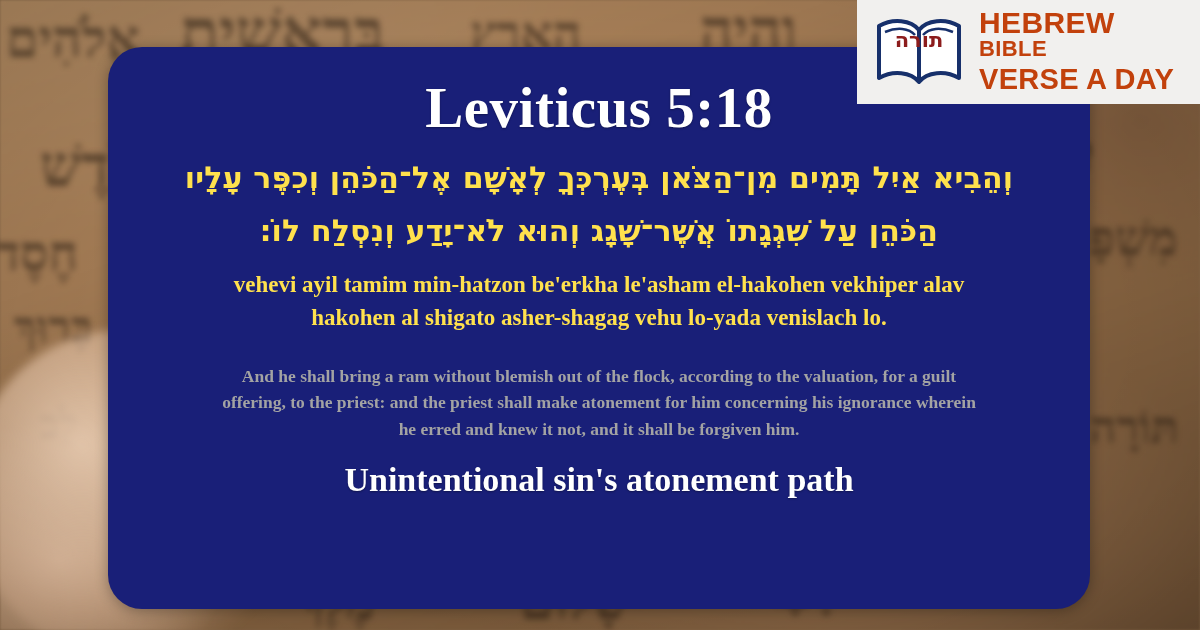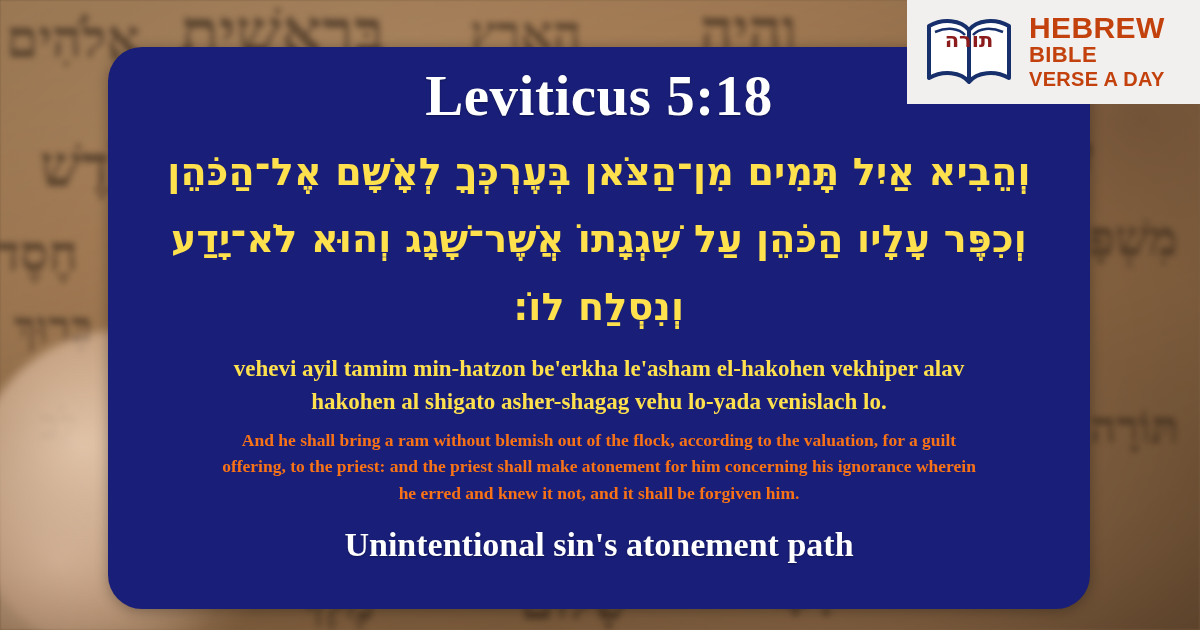--- a/index.html
+++ b/index.html
@@ -69,72 +69,72 @@
     width: 982px;
     height: 562px;
     background: #191f78;
     border-radius: 34px;
     box-shadow: 0 2px 14px rgba(0,0,0,0.32);
     overflow: hidden;
     text-align: center;
   }
   .reference {
     margin: 0;
-    padding-top: 16px;
+    padding-top: 28px;
     color: #ffffff;
     font-size: 57px;
     font-weight: 700;
     letter-spacing: 0.5px;
     line-height: 1.15;
     text-shadow: 0 1px 2px rgba(0,0,0,0.35);
   }
   .hebrew {
     margin: 10px auto 0;
     width: 900px;
     color: #ffe14d;
     direction: rtl;
     unicode-bidi: bidi-override;
     font-family: "DejaVu Sans", sans-serif;
-    font-size: 38px;
+    font-size: 30px;
     font-weight: 700;
     line-height: 1.78;
     letter-spacing: 0.2px;
   }
   .translit {
     margin: 12px auto 4px;
     width: 800px;
     color: #ffe14d;
     font-size: 23px;
     font-weight: 700;
     line-height: 1.42;
   }
   .translation {
-    margin: 8px auto 0;
+    margin: 28px auto 0;
     width: 760px;
-    color: #f97316;
+    color: #a3a3a3;
     font-size: 17.5px;
     font-weight: 700;
     line-height: 1.52;
   }
   .tagline {
     margin: 18px auto 16px;
     width: 940px;
     color: #ffffff;
     font-size: 34px;
     font-weight: 700;
     line-height: 1.2;
     text-shadow: 0 1px 2px rgba(0,0,0,0.35);
   }
 
   
   .logo {
     position: absolute;
     right: 0;
     top: 0;
-    width: 293px;
+    width: 343px;
     height: 104px;
     background: #f1f0ee;
     display: flex;
     align-items: center;
     padding-left: 14px;
     box-sizing: border-box;
   }
   .logo-mark {
     position: relative;
     width: 96px;
@@ -166,21 +166,21 @@
     letter-spacing: 0.4px;
     line-height: 1.02;
   }
   .logo-text .l2 {
     font-size: 22px;
     font-weight: 700;
     letter-spacing: 0.4px;
     line-height: 1.02;
   }
   .logo-text .l3 {
-    font-size: 20px;
+    font-size: 29px;
     font-weight: 700;
     letter-spacing: 0.3px;
     line-height: 1.2;
     margin-top: 1px;
   }
 </style>
 </head>
 <body>
 
 <div id="stage">

